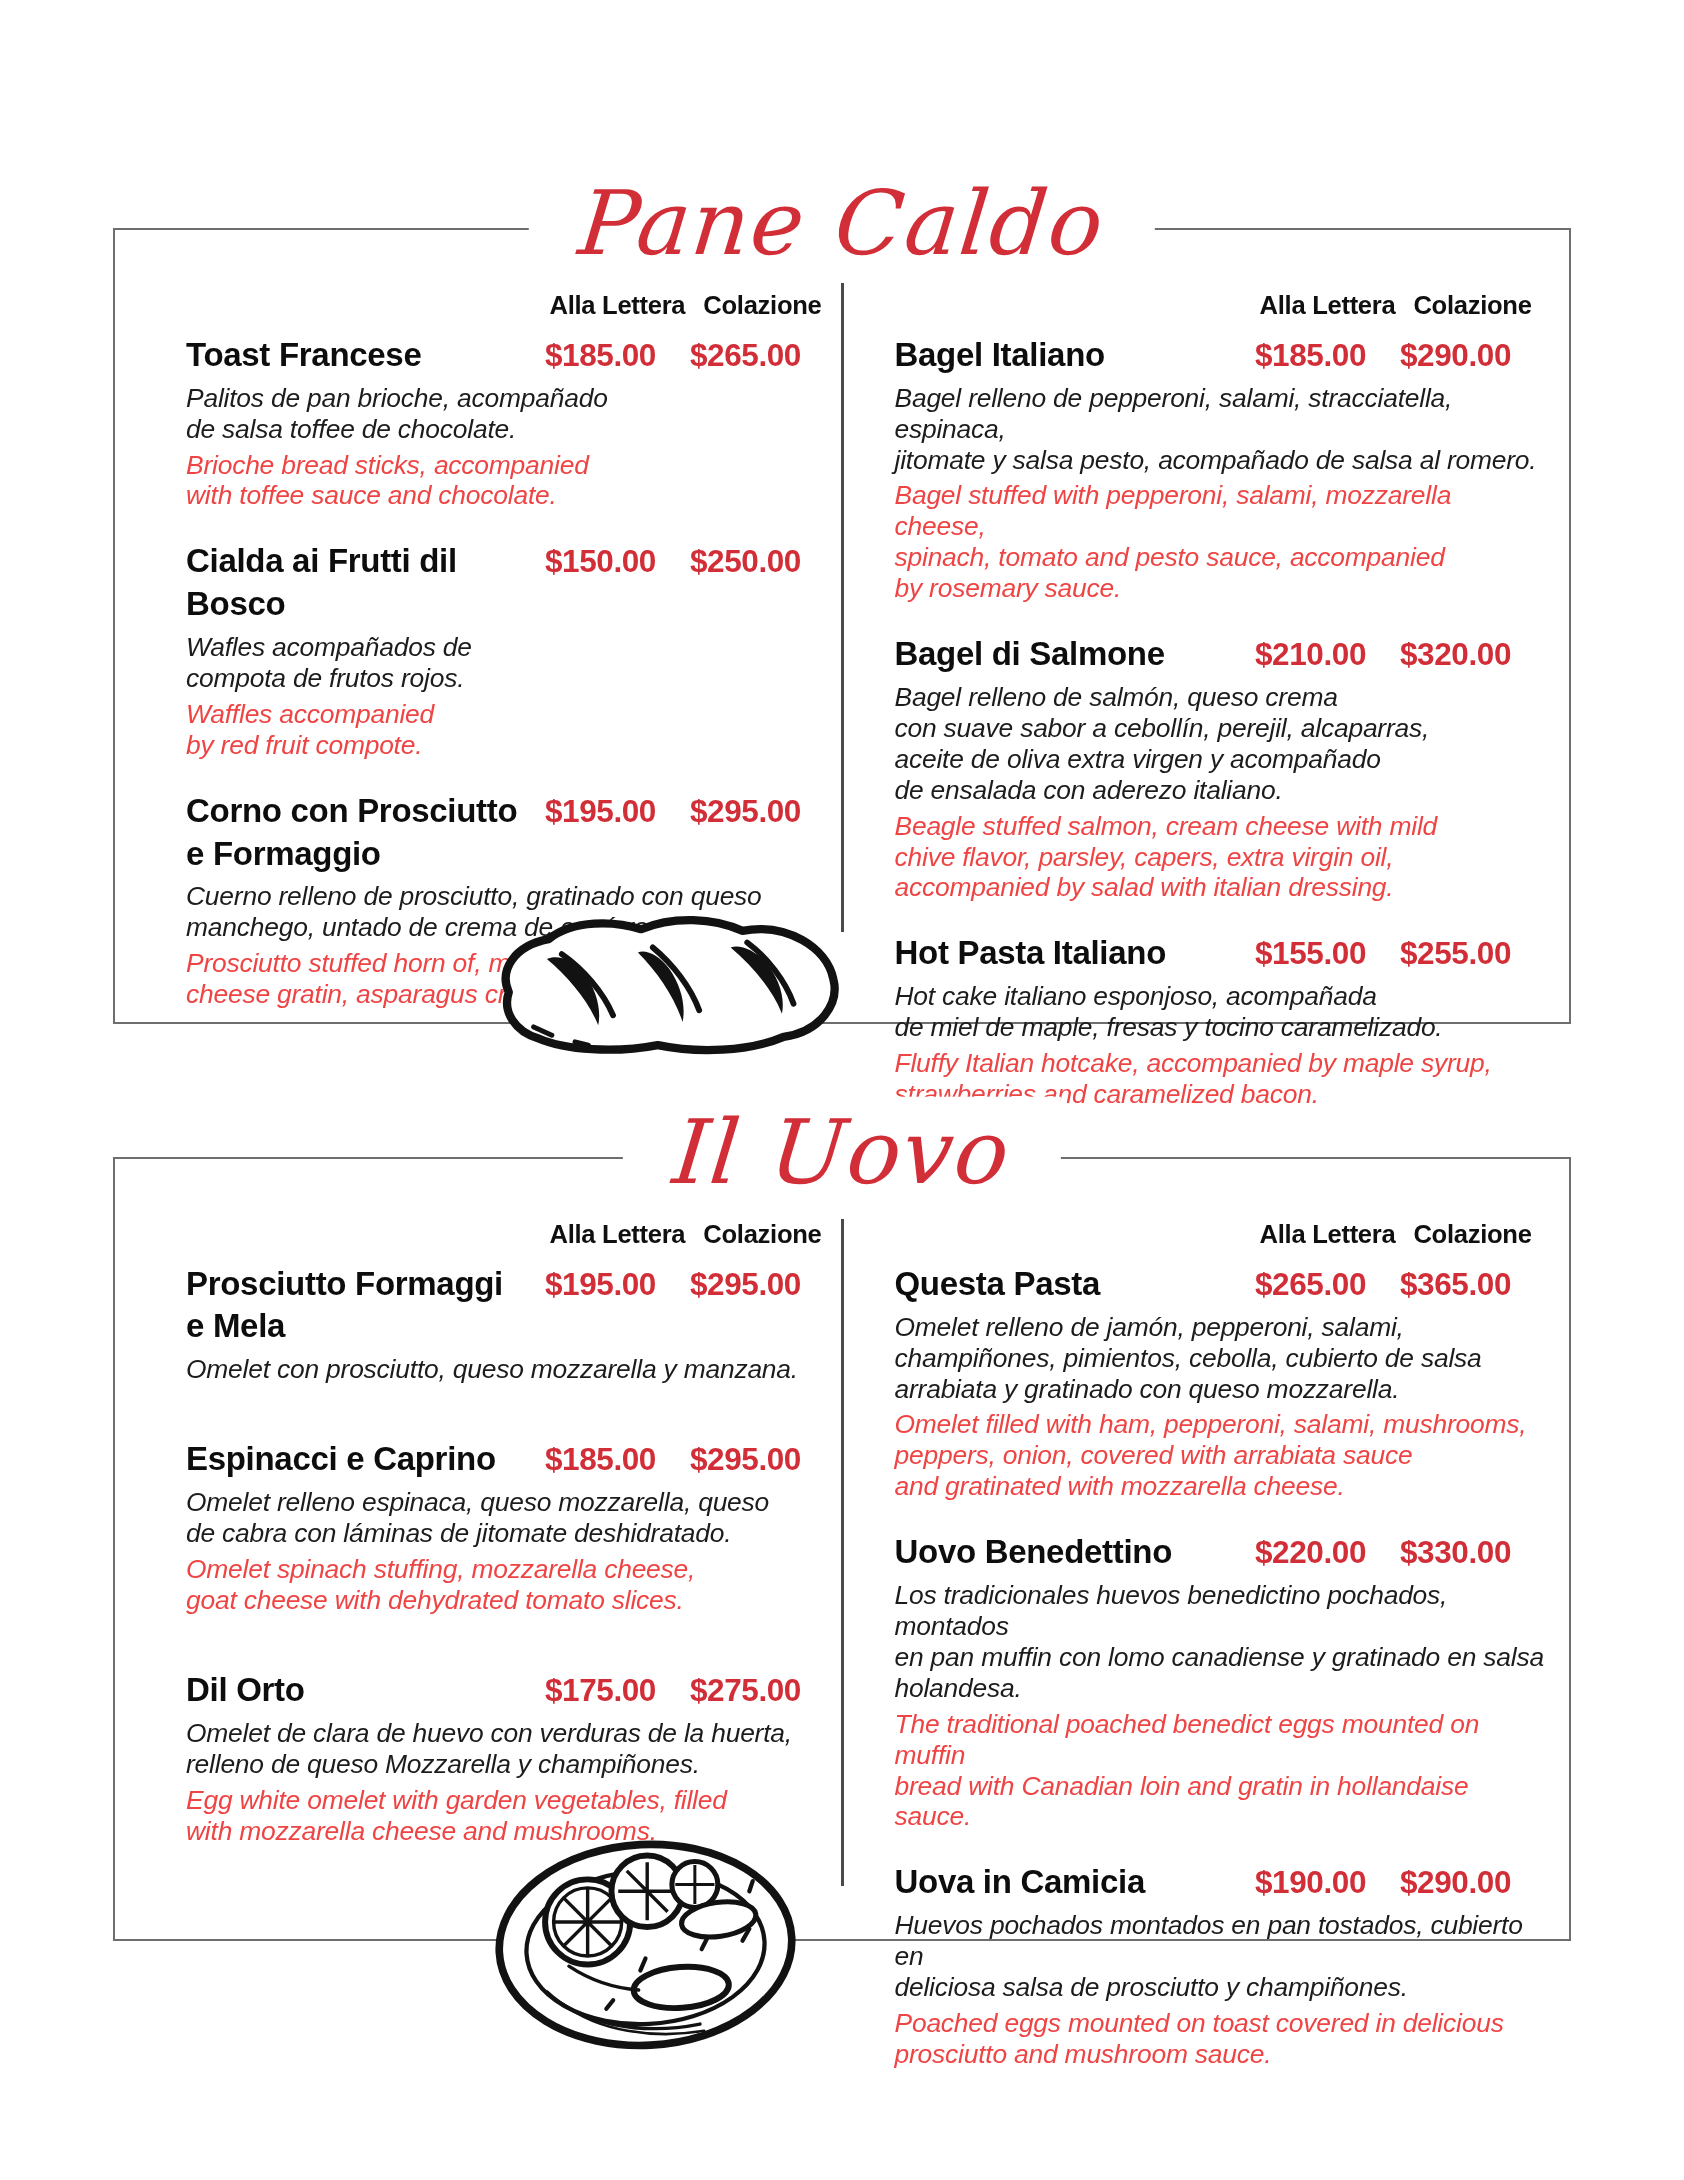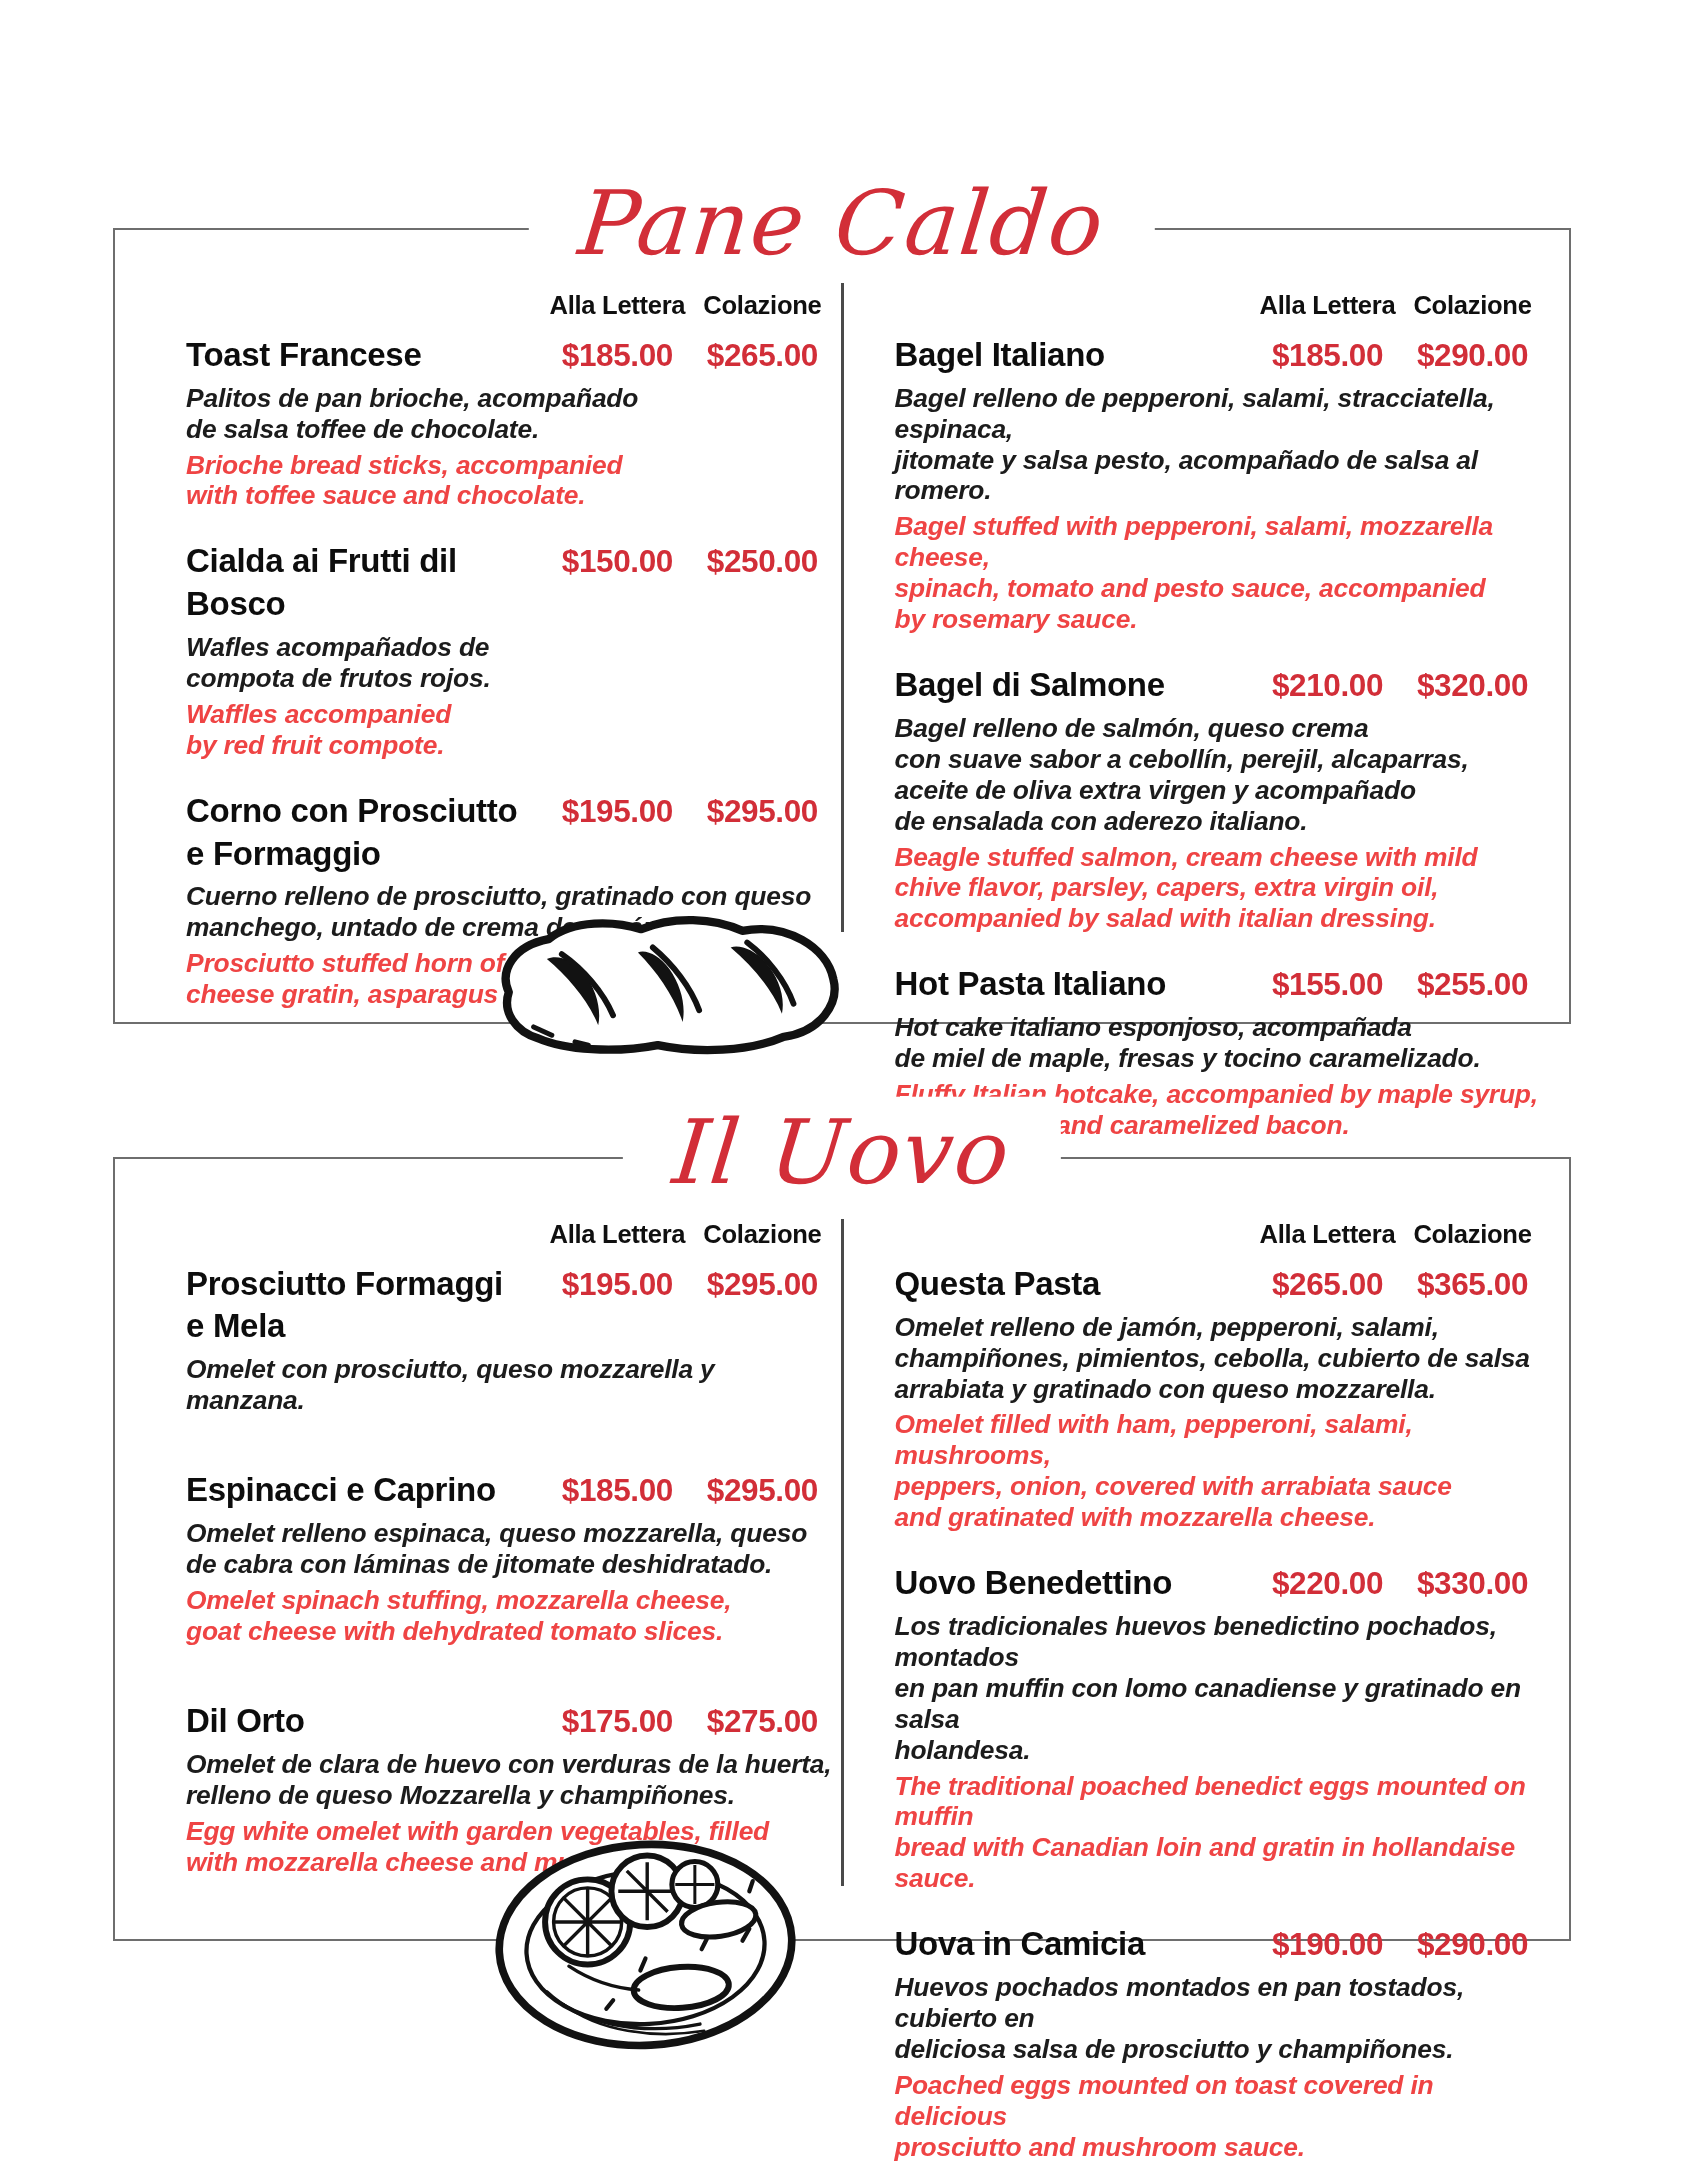--- a/index.html
+++ b/index.html
@@ -82,35 +82,34 @@
     font-size: 33px;
     font-weight: bold;
     color: #0d0d0d;
     line-height: 1.3;
     letter-spacing: -0.3px;
     white-space: pre-line;
   }
   .price {
     width: 145px;
     flex-shrink: 0;
-    text-align: center;
+    text-align: left;
     font-size: 31.5px;
     font-weight: bold;
     color: #d22e38;
     line-height: 1.37;
     letter-spacing: -0.4px;
   }
   .desc {
     margin: 6px 0 0 0;
     font-style: italic;
     font-size: 26.4px;
     line-height: 1.17;
     white-space: pre-line;
     letter-spacing: -0.2px;
-    font-weight: bold;
   }
   .desc.es { color: #1c1c1c; }
   .desc.en { color: #ef4444; margin-top: 5px; }
 
   .illustration { position: absolute; }
   .bread-illus { left: 355px; top: 681px; width: 388px; height: 149px; }
   .plate-illus { left: 372px; top: 654px; width: 317px; height: 257px; }
 </style>
 </head>
 <body>

